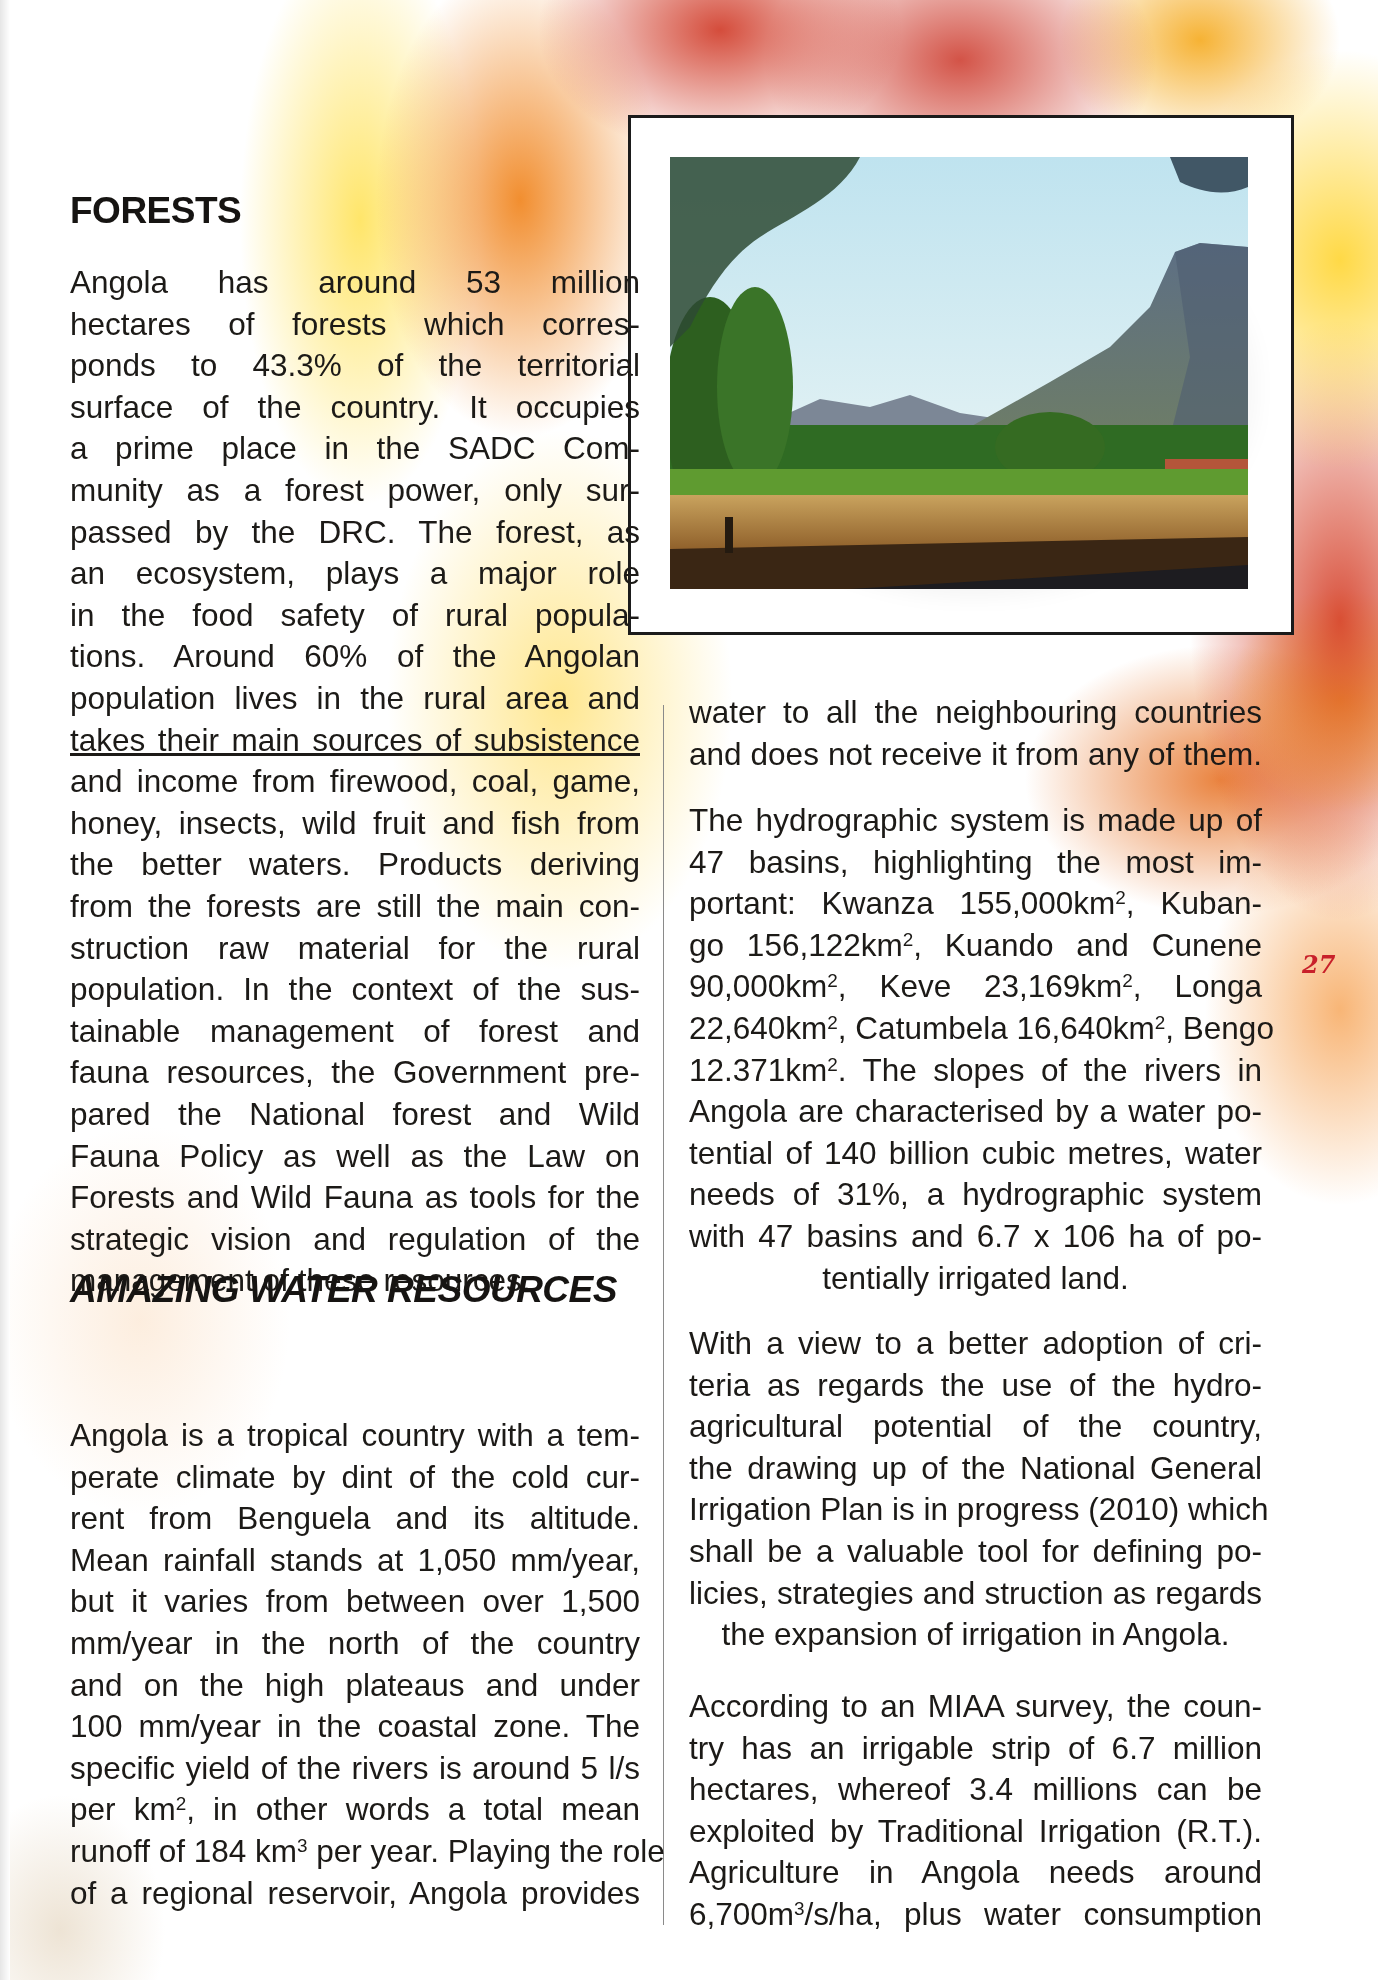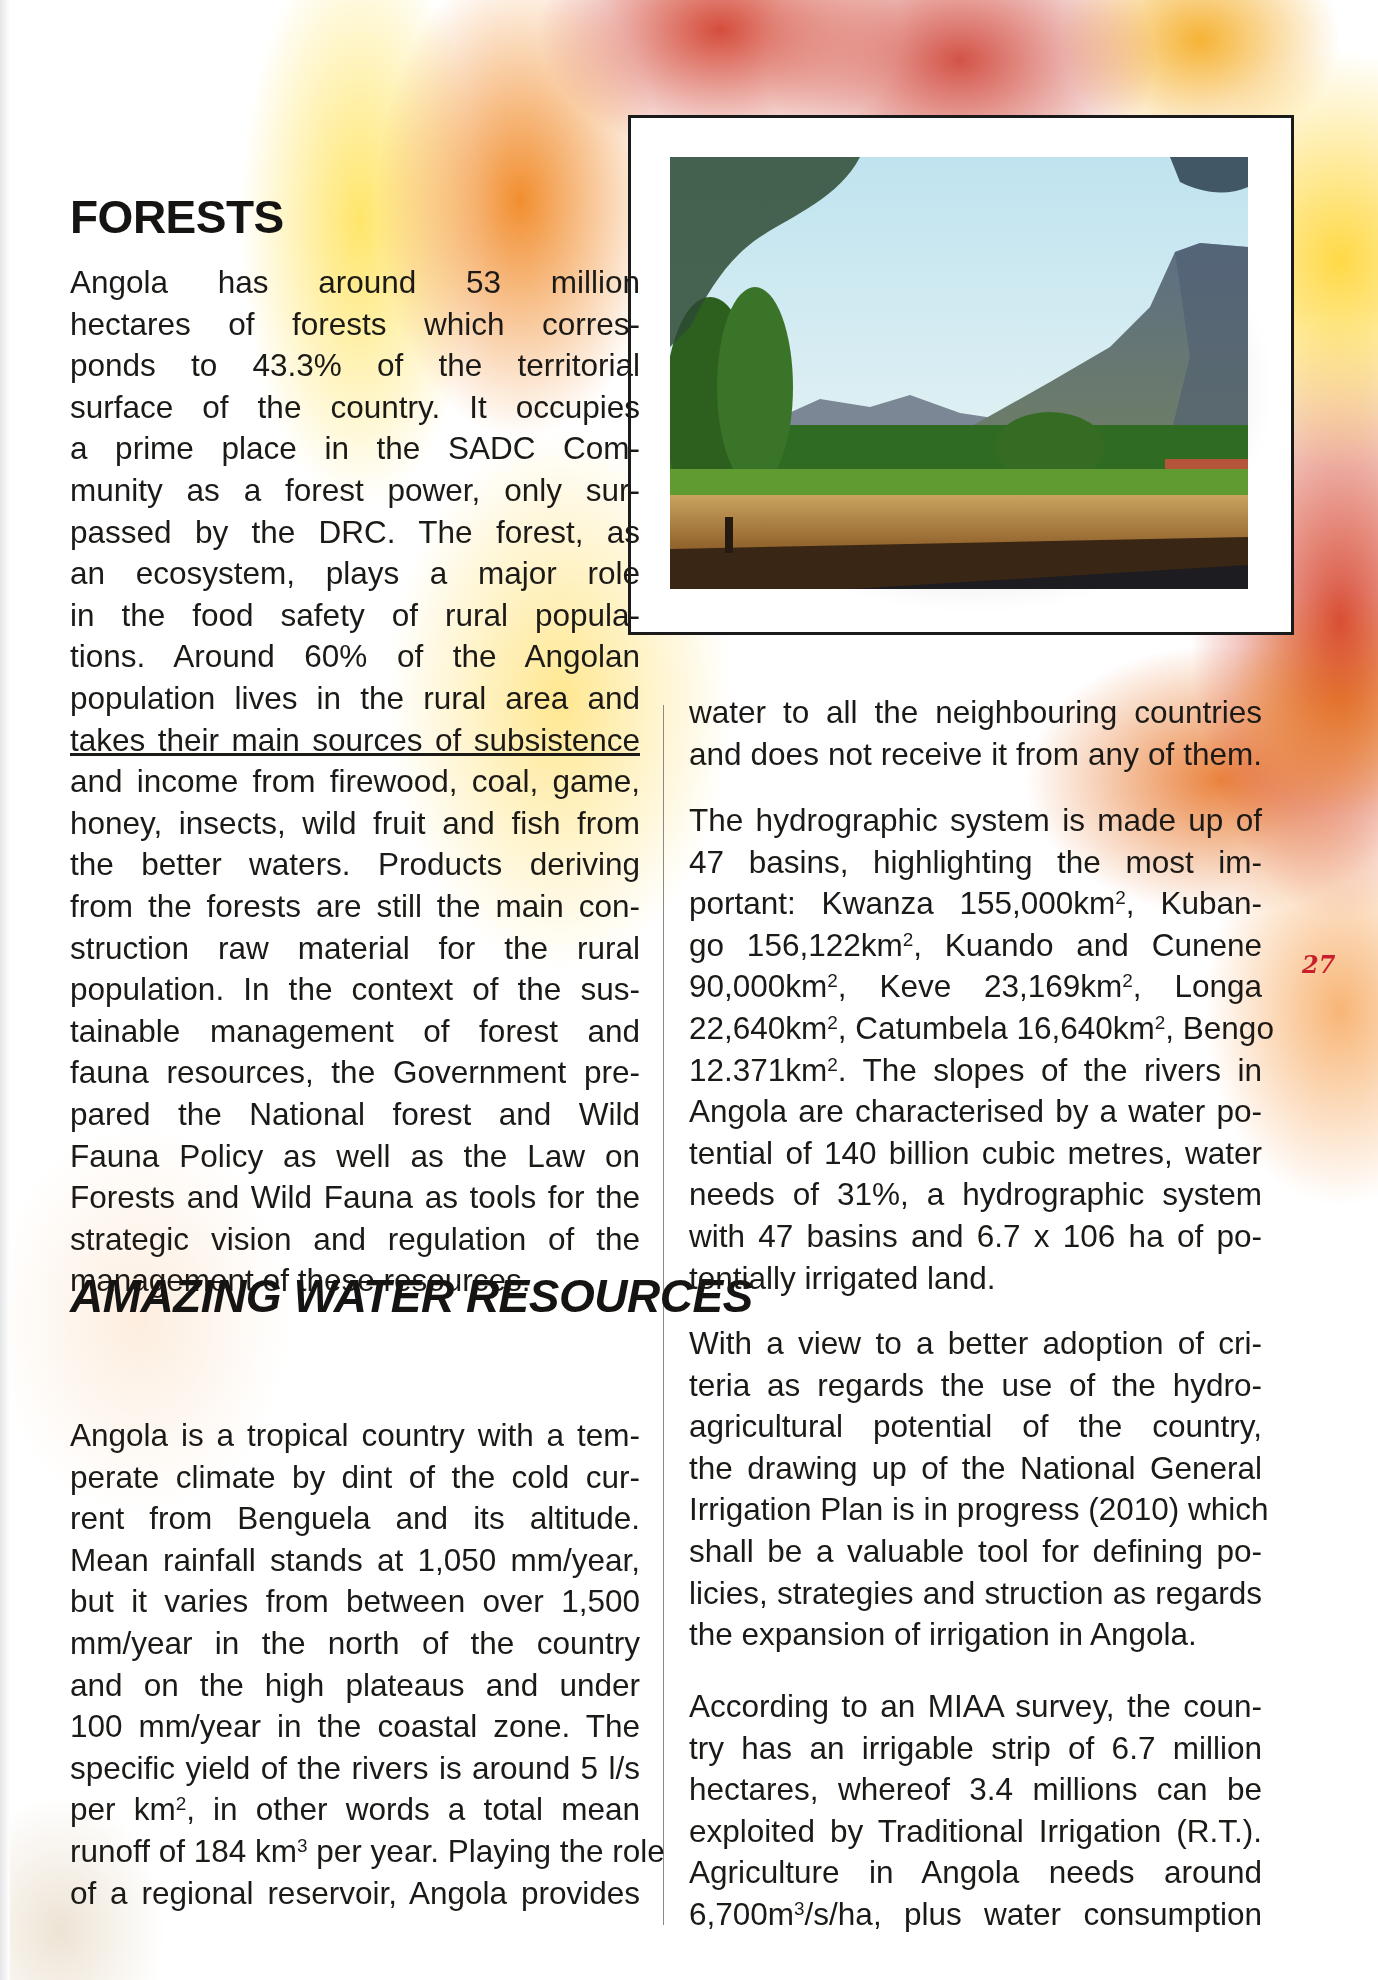--- a/index.html
+++ b/index.html
@@ -33,26 +33,26 @@
   .photo { position:absolute; left:39px; top:39px; width:578px; height:432px; overflow:hidden; }
   .photo svg { display:block; width:100%; height:100%; }
 
   .divider { position:absolute; left:663px; top:705px; width:1px; height:1220px;
              background:#8a8a8a; z-index:2; }
 
   .page-num { position:absolute; left:1302px; top:950px; font-family:"DejaVu Serif", serif;
               font-weight:bold; font-style:italic; font-size:24px; color:#c8202a; z-index:3; }
 
   .heading { position:absolute; font-family:"Liberation Sans", sans-serif; font-weight:bold;
-             font-size:46px; letter-spacing:-0.5px; color:#161412; z-index:3; white-space:nowrap; }
+             font-size:37px; letter-spacing:-0.5px; color:#161412; z-index:3; white-space:nowrap; }
   .line { position:absolute; font-size:31.5px; line-height:41.5px; height:41.5px;
           white-space:nowrap; color:#1c1a17; z-index:3; }
   .line.just { text-align:justify; text-align-last:justify; }
   .col-left .line { left:70px; width:570px; }
-  .col-right .line { left:689px; width:573px; }
+  .col-right .line { left:689px; width:573px;text-align:center; }
   sup { font-size:60%; vertical-align:0.55em; line-height:0; }
 </style>
 </head>
 <body>
 
 <div class="bg">
   <div class="layer l1"></div>
 </div>
 <div class="edge-left"></div>
 

